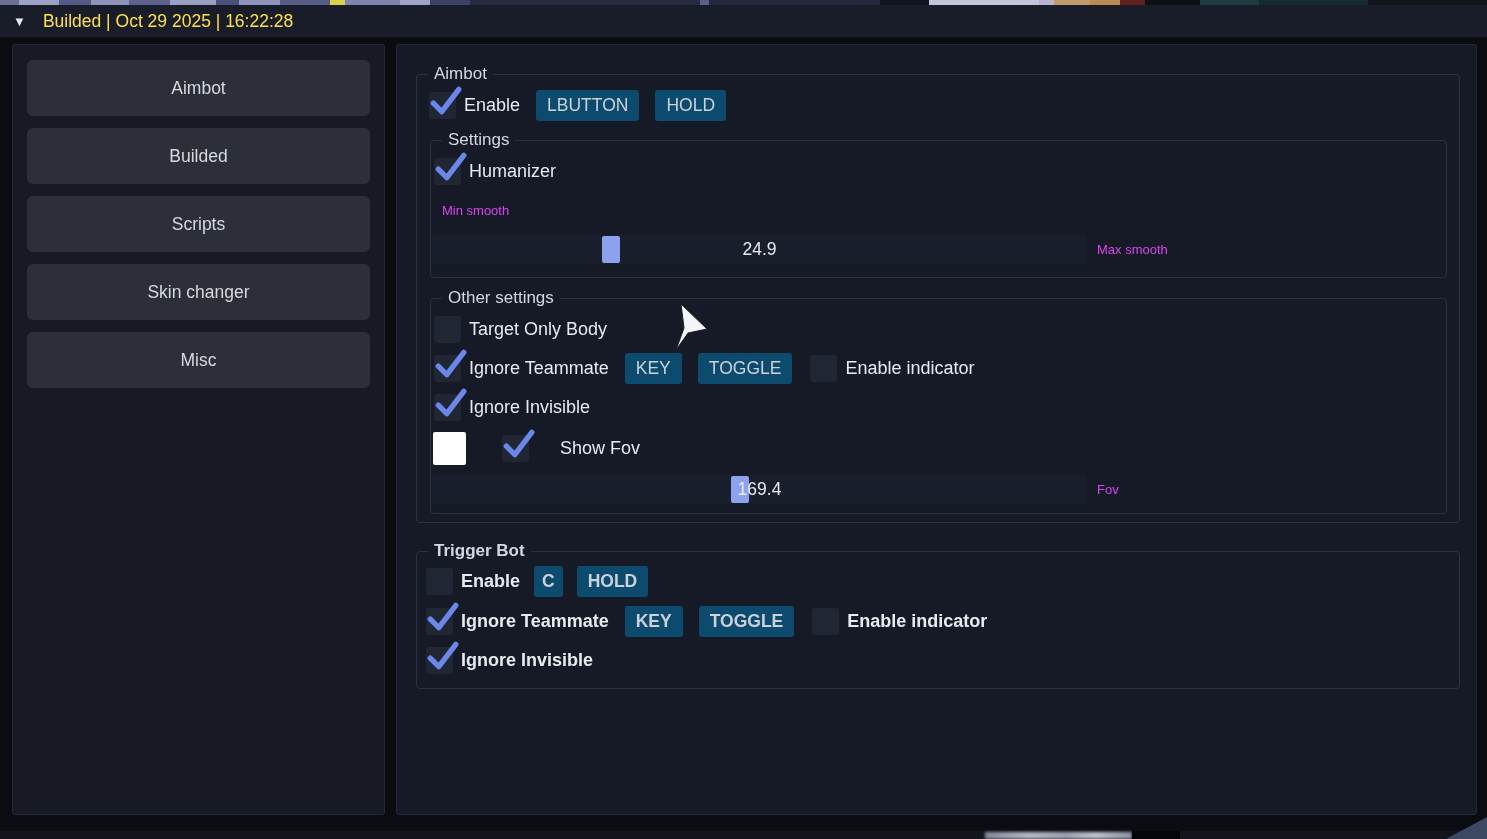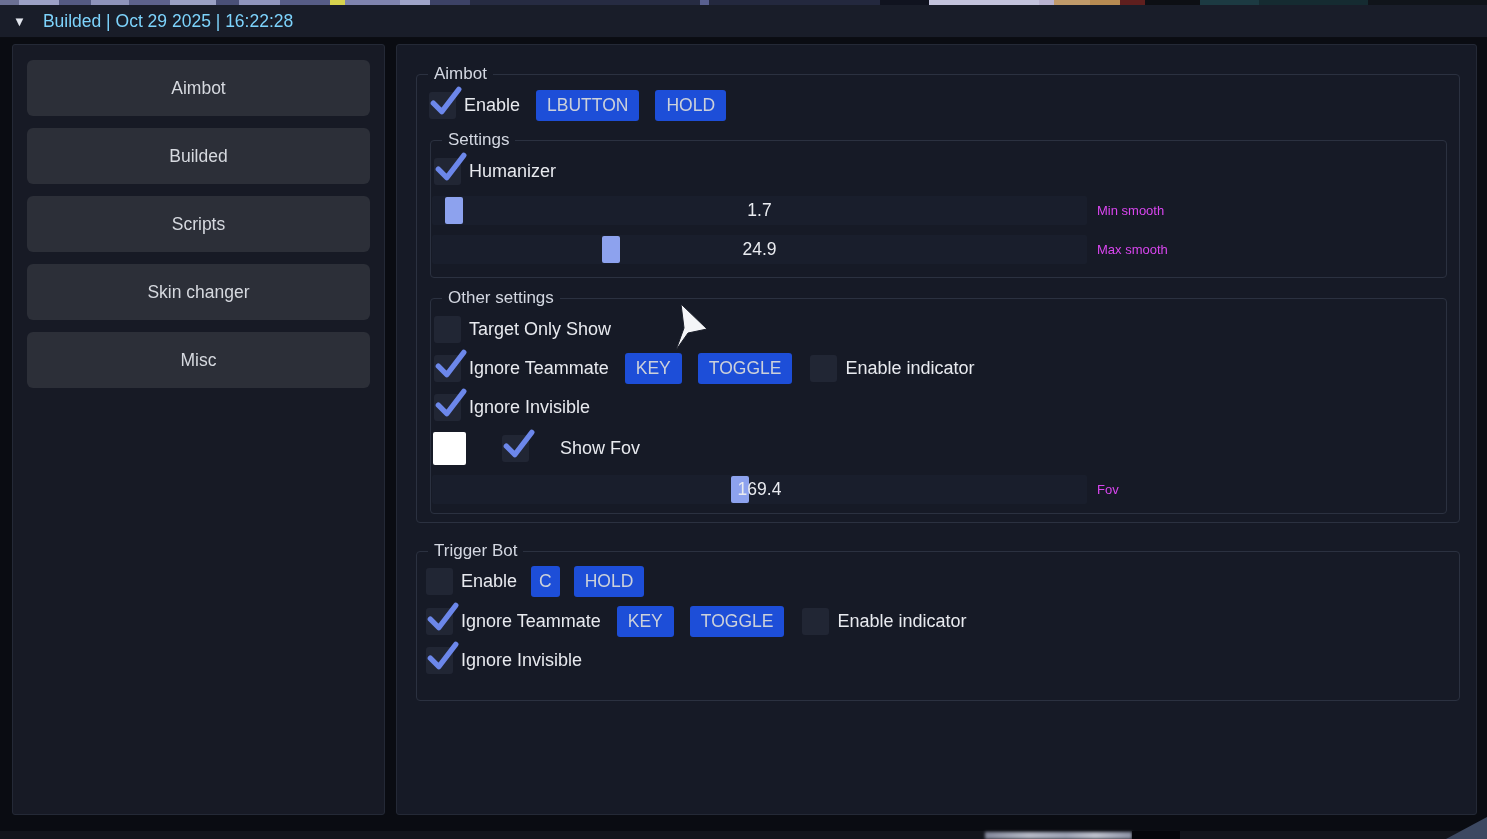--- a/index.html
+++ b/index.html
@@ -17,54 +17,54 @@
       #8f94bc 16.1% 18.8%, #565c86 18.8% 22.2%, #d6d24e 22.2% 23.2%,
       #7f84ae 23.2% 26.9%, #9fa4c8 26.9% 28.9%, #3c4266 28.9% 31.6%,
       #262b42 31.6% 47.1%, #596090 47.1% 47.7%, #23283e 47.7% 59.2%,
       #10131f 59.2% 62.5%, #c3c3dc 62.5% 69.9%, #b9b3d0 69.9% 70.9%,
       #c09a6a 70.9% 73.3%, #b78b52 73.3% 75.3%, #5f1f1e 75.3% 77%,
       #0d0f14 77% 80.7%, #1c3a42 80.7% 84.7%, #152b31 84.7% 92%, #10141a 92% 100%);
   }
   .titlebar{position:absolute;top:5px;left:0;width:1487px;height:32px;
     background:#191d29;border-bottom:1px solid #0b0d13;display:flex;align-items:center;}
   .tri{margin-left:13px;color:#e2e6ee;font-size:13px;line-height:1;cursor:default;}
-  .title-text{margin-left:17px;color:#7dd3fc;font-size:17.5px;}
+  .title-text{margin-left:17px;color:#fde047;font-size:17.5px;}
 
   .sidebar{position:absolute;left:12px;top:44px;width:373px;height:771px;
     background:#171a25;border:1px solid #242936;border-radius:3px;box-sizing:border-box;padding-top:15px;}
   .side-btn{margin:0 14px 12px 14px;height:56px;background:#2c2f38;border-radius:6px;
     display:flex;align-items:center;justify-content:center;color:#d6d9df;font-size:17.5px;cursor:default;}
 
   .main{position:absolute;left:396px;top:44px;width:1081px;height:771px;
     background:#161a26;border:1px solid #242936;border-radius:3px;box-sizing:border-box;}
 
   .group{position:relative;border:1px solid #2b3140;border-radius:4px;}
   .group-label{position:absolute;top:-12px;left:11px;background:#161a26;padding:0 6px;
     color:#d3d7e1;font-size:17px;line-height:22px;white-space:nowrap;}
 
   .g-aimbot{margin:29px 16px 0 19px;padding-bottom:8px;}
   .g-settings{margin:19px 12px 16px 13px;padding-bottom:13px;}
   .g-other{margin:20px 12px 0 13px;padding-bottom:9px;}
-  .g-trigger{margin:28px 16px 0 19px;padding-bottom:25px;}
+  .g-trigger{margin:28px 16px 0 19px;padding-bottom:13px;font-weight:bold;}
 
   .row{display:flex;align-items:center;}
   .enable-row{margin:15px 0 0 12px;height:31px;}
   .cb-row{margin:10px 0 0 3px;height:29px;}
   .cb-row.first{margin-top:16px;}
   .swatch-row{margin:10px 0 0 2px;height:33px;gap:23px;}
   .slider-row{margin:10px 0 0 1px;height:29px;}
 
   .checkbox{position:relative;width:27px;height:27px;background:#212634;border-radius:3px;flex:none;cursor:default;}
   .checkbox svg{display:none;position:absolute;left:-1px;top:-7px;pointer-events:none;}
   .checkbox.checked svg{display:block;}
   .check-path{fill:none;stroke:#6c87ea;stroke-width:5;stroke-linecap:round;stroke-linejoin:round;}
   .ind-cb{margin-left:18px;}
 
   .cb-label{margin-left:8px;color:#e8eaef;font-size:18px;white-space:nowrap;}
-  .chip{margin-left:16px;height:31px;line-height:31px;padding:0 11px;background:#1d4ed8;
+  .chip{margin-left:16px;height:31px;line-height:31px;padding:0 11px;background:#0c4a6e;
     border-radius:3px;color:#ccd1da;font-size:17.5px;white-space:nowrap;cursor:default;}
   .chip.narrow{padding:0 8px;margin-left:14px;}
 
   .slider{position:relative;width:655px;height:29px;background:#191e2c;border-radius:2px;flex:none;cursor:default;}
   .thumb{position:absolute;top:1px;width:18px;height:27px;background:#8da2ee;border-radius:2px;z-index:1;}
   .slider-value{position:absolute;left:0;top:0;width:100%;height:100%;text-align:center;
     line-height:29px;color:#e9ebf0;font-size:17.5px;z-index:2;pointer-events:none;}
   .slider-label{margin-left:10px;color:#d946ef;font-size:13px;white-space:nowrap;}
 
   .swatch{width:33px;height:33px;border-radius:2px;background:#fff;flex:none;cursor:default;}
@@ -120,44 +120,40 @@
       <div class="row cb-row first">
         <span class="checkbox checked">
           <svg viewBox="0 0 32 30" width="34" height="32">
               <path class="check-path" d="M5 17 L13 25 L29 4"></path>
             </svg>
         </span>
         <span class="cb-label">Humanizer</span>
       </div>
 
       <div class="row slider-row">
-        <div class="slider">
-          <div class="thumb" style="left: 2%;"></div>
-          <div class="slider-value">1.7</div>
-        </div>
         <span class="slider-label">Min smooth</span>
       </div>
 
       <div class="row slider-row">
         <div class="slider">
           <div class="thumb" style="left: 26%;"></div>
           <div class="slider-value">24.9</div>
         </div>
         <span class="slider-label">Max smooth</span>
       </div>
     </div>
 
     <div class="group g-other">
       <span class="group-label">Other settings</span>
 
       <div class="row cb-row first">
         <span class="checkbox">
           
         </span>
-        <span class="cb-label">Target Only Show</span>
+        <span class="cb-label">Target Only Body</span>
       </div>
 
 
       <div class="row cb-row">
         <span class="checkbox checked">
           <svg viewBox="0 0 32 30" width="34" height="32">
               <path class="check-path" d="M5 17 L13 25 L29 4"></path>
             </svg>
         </span>
         <span class="cb-label">Ignore Teammate</span>

